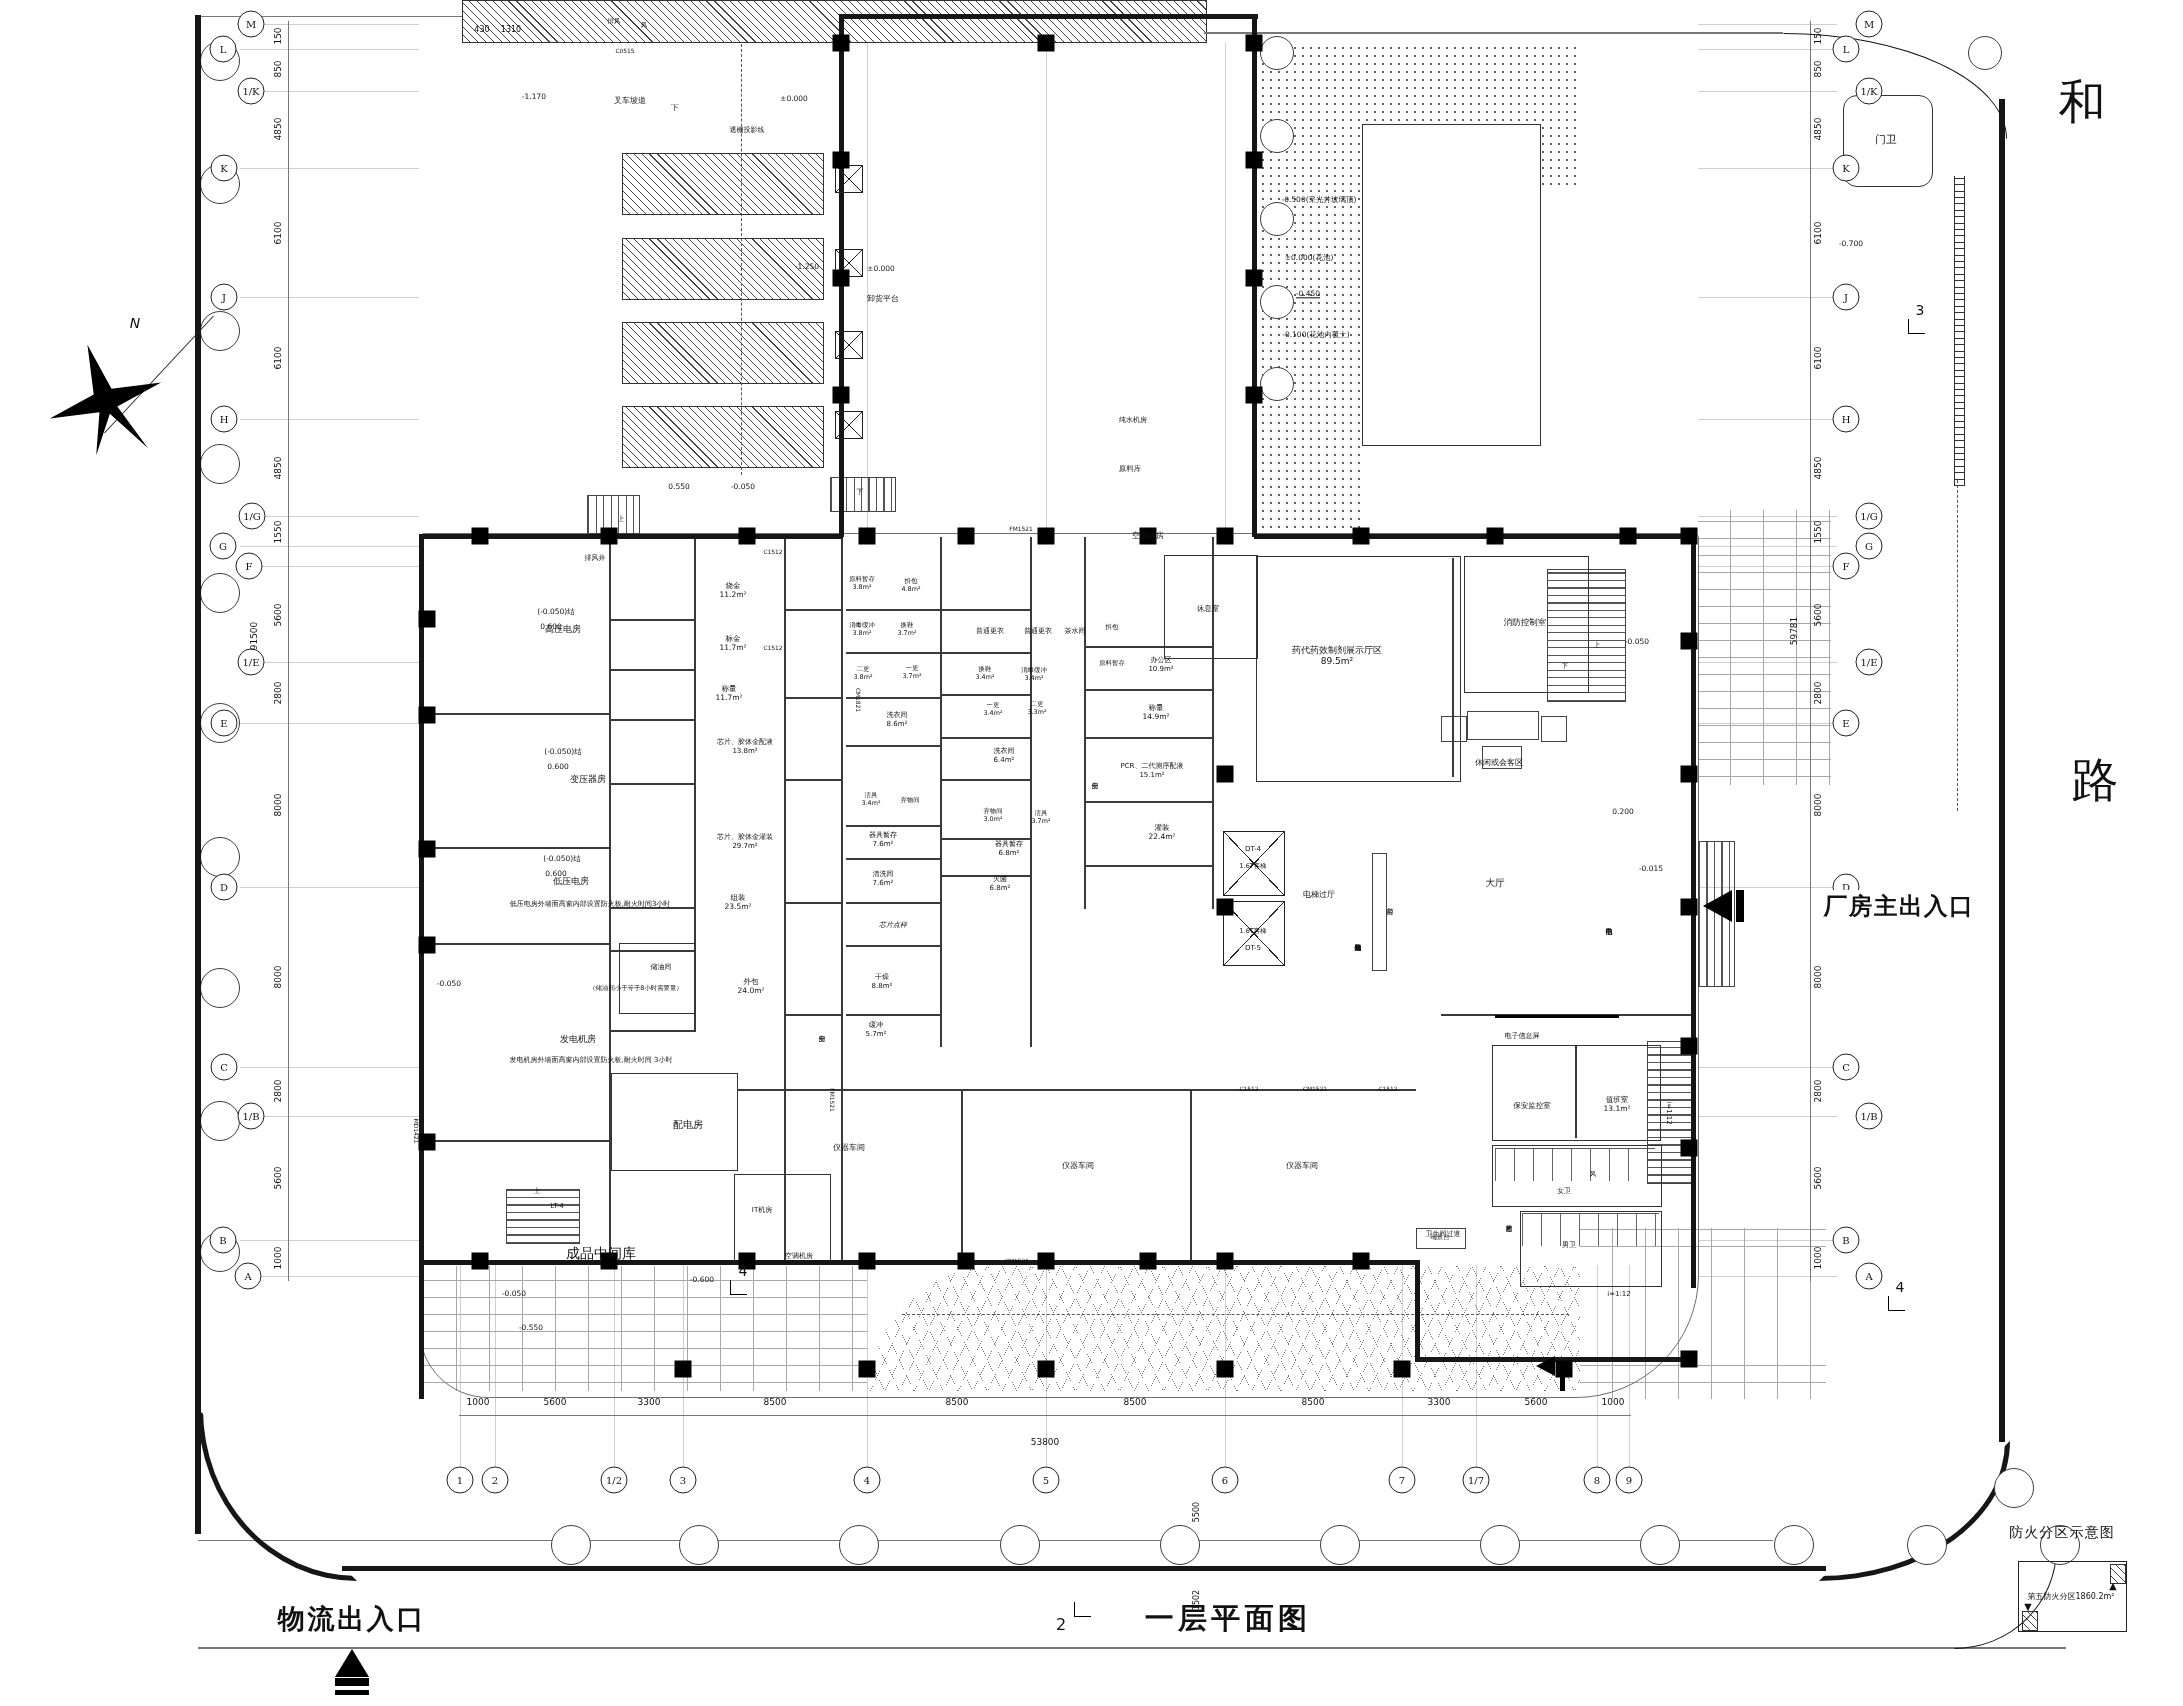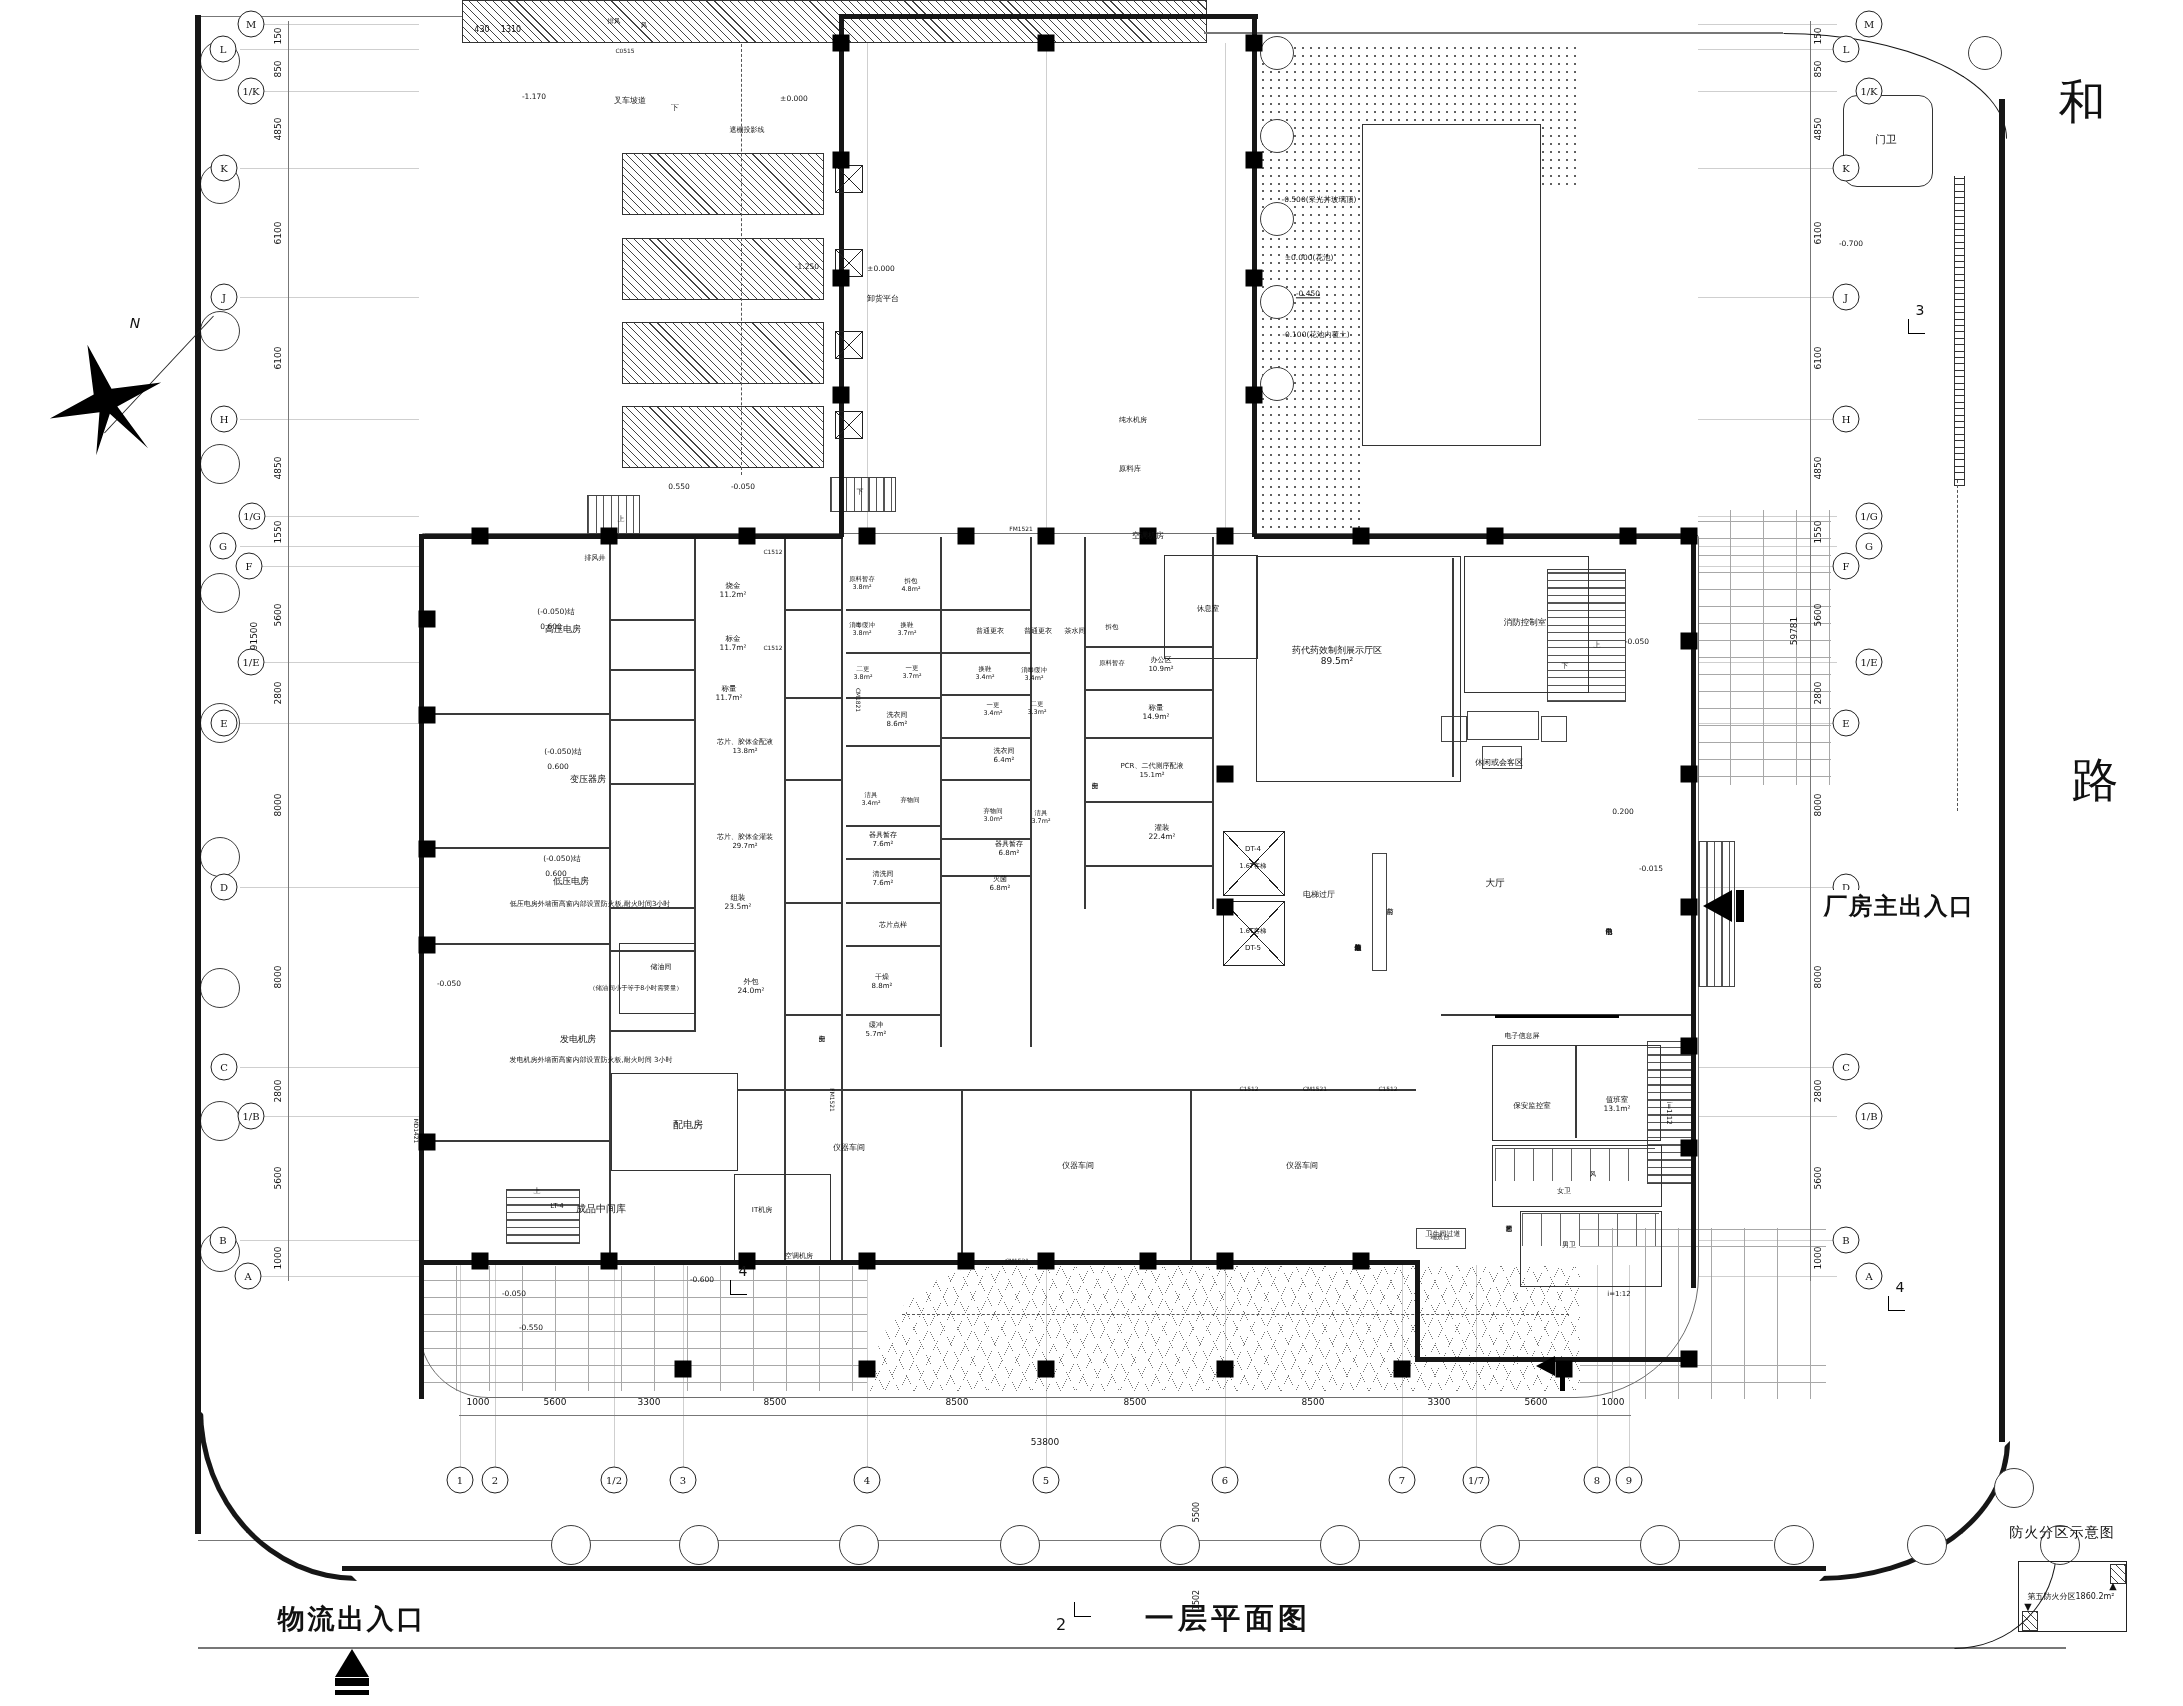--- a/index.html
+++ b/index.html
@@ -428,21 +428,21 @@
     <div class="lbl rot" style="left: 1197px; top: 1600px; font-size: 8px;">1502</div>
     <div class="lbl" style="left: 482px; top: 30px; font-size: 8px;">430</div>
     <div class="lbl" style="left: 511px; top: 30px; font-size: 8px;">1310</div>
     <div class="lbl" style="left: 595px; top: 558px; font-size: 7px; z-index: 42;">排风井</div>
     <div class="lbl" style="left: 563px; top: 630px; font-size: 9px; z-index: 42;">高压电房</div>
     <div class="lbl" style="left: 588px; top: 780px; font-size: 9px; z-index: 42;">变压器房</div>
     <div class="lbl" style="left: 571px; top: 882px; font-size: 9px; z-index: 42;">低压电房</div>
     <div class="lbl" style="left: 578px; top: 1040px; font-size: 9px; z-index: 42;">发电机房</div>
     <div class="lbl" style="left: 661px; top: 967px; font-size: 7px; z-index: 42;">储油间</div>
     <div class="lbl" style="left: 688px; top: 1125px; font-size: 10px; z-index: 42;">配电房</div>
-    <div class="lbl" style="left: 601px; top: 1209px; font-size: 10px; z-index: 42;">成品中间库</div>
+    <div class="lbl" style="left: 601px; top: 1254px; font-size: 14px; z-index: 42;">成品中间库</div>
     <div class="lbl" style="left: 733px; top: 590px; font-size: 7.5px; z-index: 42;">烧金
 11.2m²</div>
     <div class="lbl" style="left: 733px; top: 643px; font-size: 7.5px; z-index: 42;">标金
 11.7m²</div>
     <div class="lbl" style="left: 729px; top: 693px; font-size: 7.5px; z-index: 42;">称量
 11.7m²</div>
     <div class="lbl" style="left: 745px; top: 747px; font-size: 7px; z-index: 42;">芯片、胶体金配液
 13.8m²</div>
     <div class="lbl" style="left: 745px; top: 842px; font-size: 7px; z-index: 42;">芯片、胶体金灌装
 29.7m²</div>
@@ -485,21 +485,21 @@
     <div class="lbl" style="left: 1004px; top: 756px; font-size: 7px; z-index: 42;">洗衣间
 6.4m²</div>
     <div class="lbl" style="left: 993px; top: 815px; font-size: 6.4px; z-index: 42;">弃物间
 3.0m²</div>
     <div class="lbl" style="left: 1041px; top: 817px; font-size: 6.4px; z-index: 42;">洁具
 3.7m²</div>
     <div class="lbl" style="left: 1009px; top: 849px; font-size: 7px; z-index: 42;">器具暂存
 6.8m²</div>
     <div class="lbl" style="left: 1000px; top: 884px; font-size: 7px; z-index: 42;">灭菌
 6.8m²</div>
-    <div class="lbl" style="left: 893px; top: 925px; font-size: 7px; z-index: 42;">芯片点样</div>
+    <div class="lbl" style="left: 893px; top: 925px; font-size: 7px; z-index: 42; font-style: italic;">芯片点样</div>
     <div class="lbl" style="left: 882px; top: 982px; font-size: 7px; z-index: 42;">干燥
 8.8m²</div>
     <div class="lbl" style="left: 876px; top: 1030px; font-size: 7px; z-index: 42;">缓冲
 5.7m²</div>
     <div class="lbl" style="left: 1112px; top: 627px; font-size: 6.4px; z-index: 42;">拆包</div>
     <div class="lbl" style="left: 1112px; top: 663px; font-size: 6.4px; z-index: 42;">原料暂存</div>
     <div class="lbl" style="left: 1161px; top: 665px; font-size: 7px; z-index: 42;">办公区
 10.9m²</div>
     <div class="lbl" style="left: 1208px; top: 609px; font-size: 7.5px; z-index: 42;">休息室</div>
     <div class="lbl" style="left: 1156px; top: 712px; font-size: 7.5px; z-index: 42;">称量

